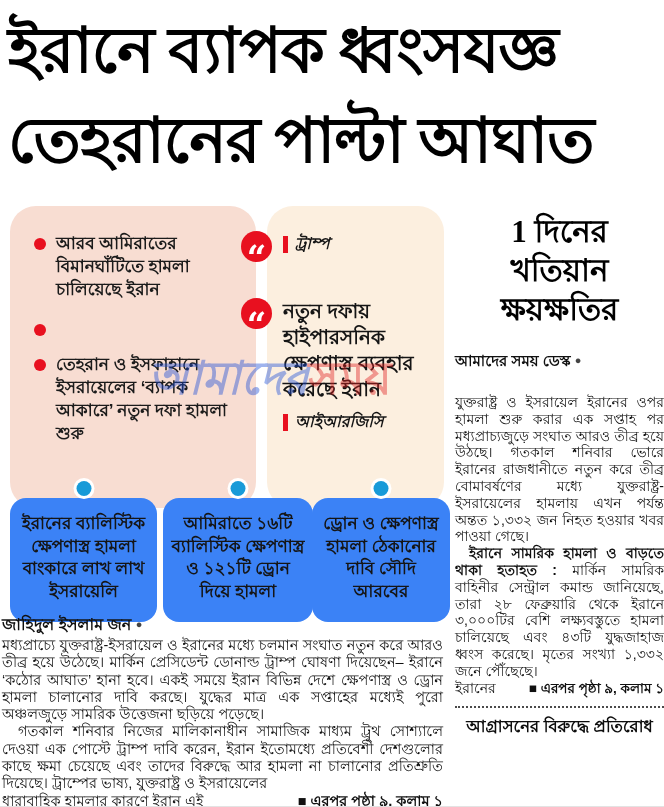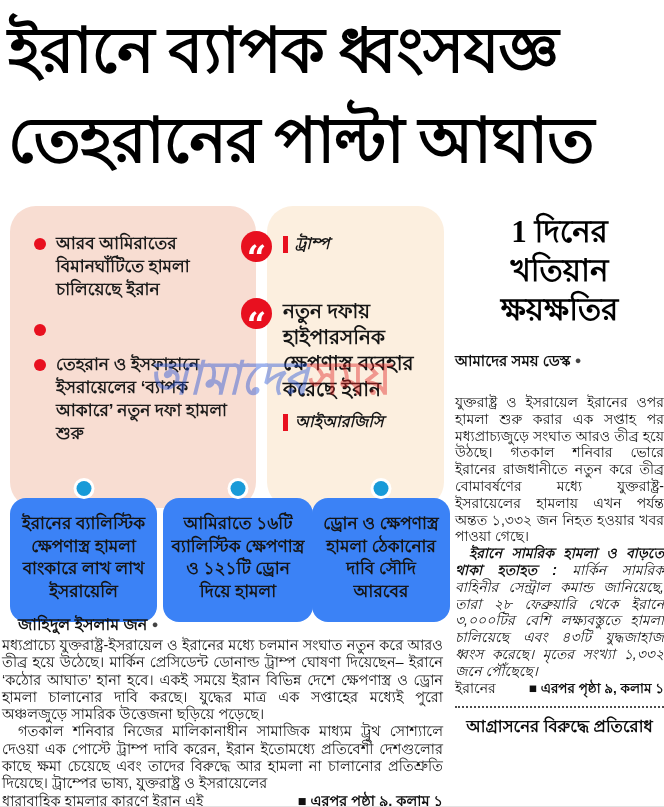--- a/index.html
+++ b/index.html
@@ -43,35 +43,35 @@
   .stat-card { position:absolute; top:294px; height:124px; background:#3b82f6;
     border-radius:16px; padding:15px 6px 0 6px; text-align:center; }
   .stat-card .stat-text { font-weight:700; font-size:17px; line-height:22.5px; color:#151515; }
   .stat-dot { position:absolute; top:-17px; left:50%; transform:translateX(-50%);
     width:15px; height:15px; border-radius:50%; background:#189ad8; box-shadow:0 0 0 3px #fff; }
   .stat-1 { left:10px;  width:147px; }
   .stat-2 { left:163px; width:150px; }
   .stat-3 { left:306px; width:138px;margin-left:6px; }
 
   
-  .main-byline { position:absolute; top:612px; left:2px; font-weight:700; font-size:16px;margin-left:16px; }
+  .main-byline { position:absolute; top:612px; left:2px; font-weight:700; font-size:16px; }
   .byline-dot { font-size:11px; vertical-align:2px; color:#444; }
   .main-article { position:absolute; top:637px; left:2px; width:441px;
     text-align:justify; font-size:14.5px; line-height:17.3px; color:#101010; }
   .main-article p.indent { text-indent:16px; }
   .last-line { display:flex; justify-content:space-between; align-items:baseline; }
   .jump { font-weight:700; white-space:nowrap; }
 
   
   .sidebar { position:absolute; left:455px; top:212px; width:209px; }
   .sb-heading { text-align:center; font-family:"Liberation Serif", serif; font-weight:700;
     color:#000; font-size:31px; line-height:39px; }
   .sb-byline { margin-top:20px; font-weight:700; font-size:15px; }
   .sb-body { margin-top:20px; text-align:justify; font-size:14px; line-height:16.8px; color:#101010; }
-  .sb-body p.indent { text-indent:14px;font-style:italic; }
+  .sb-body p.indent { text-indent:14px; }
   .sb-body .lead { font-weight:700; }
   .sb-last-line { display:flex; justify-content:space-between; align-items:baseline; font-size:14px; }
   .sb-last-line .jump { font-size:13.5px; }
   .dotted-divider { border:none; border-top:2px dotted #4a4a4a; margin:9px 0 7px 0; }
   .teaser { text-align:center; font-weight:700; font-size:16.5px; line-height:23px; color:#0d0d0d; }
 </style>
 </head>
 <body>
 
 <div class="page">

